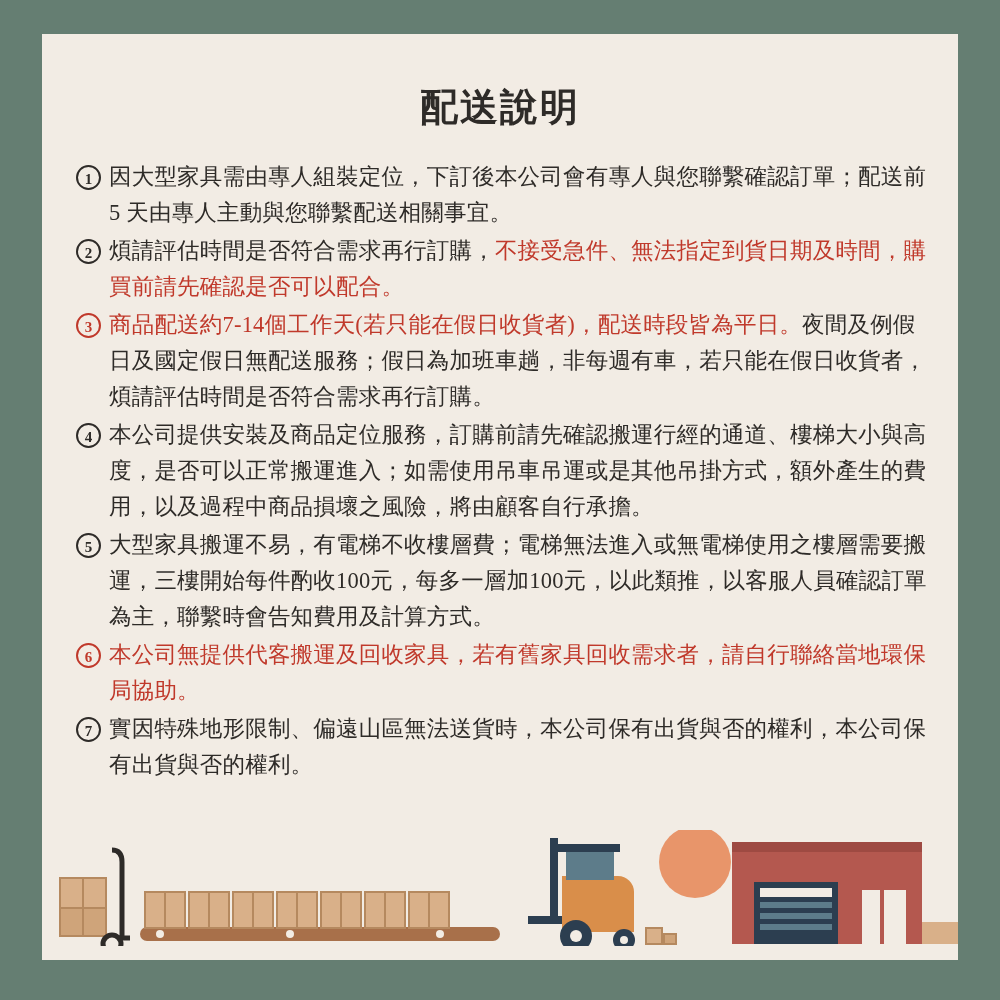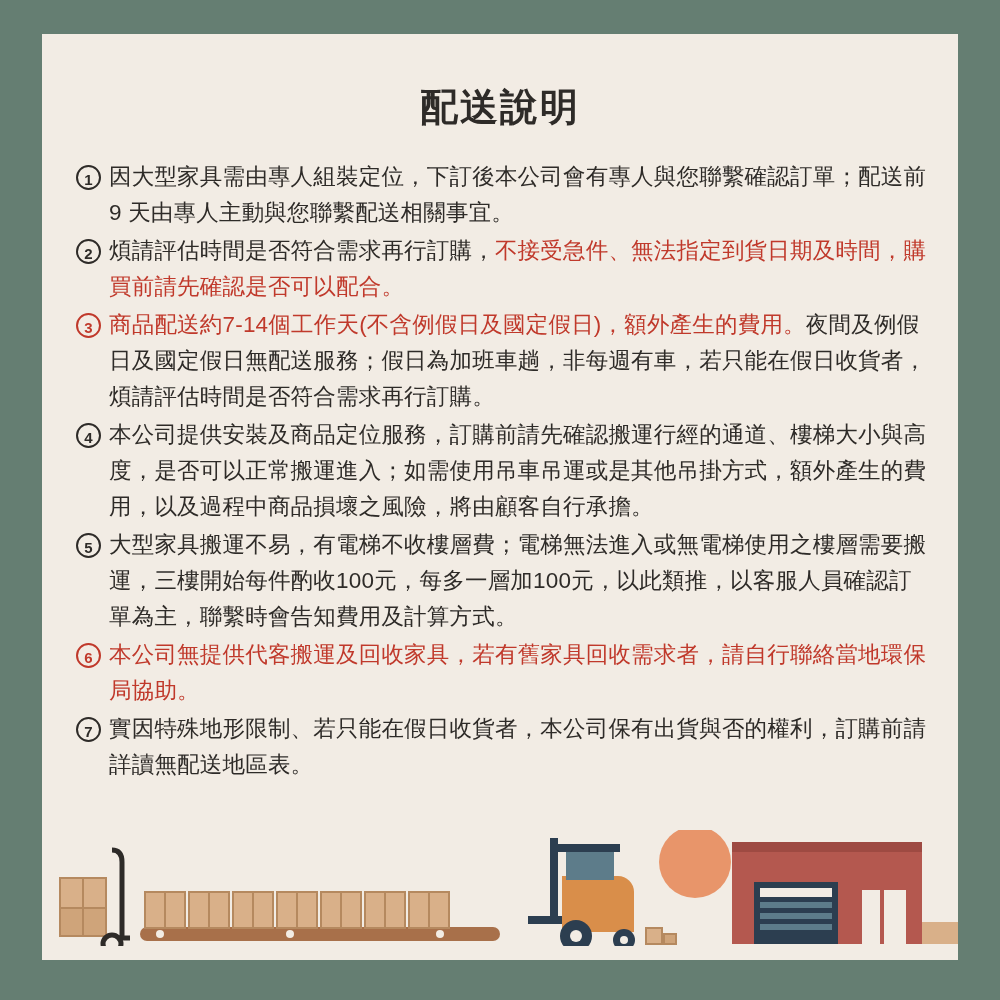--- a/index.html
+++ b/index.html
@@ -12,20 +12,21 @@
     background: #ffffff;
     font-family: "Liberation Sans", "DejaVu Sans", sans-serif;
     overflow: hidden;
   }
   .page {
     position: relative;
     width: 1000px;
     height: 1000px;
     background: #657e72;
     box-sizing: border-box;
+    font-family: Liberation Serif, serif;
   }
   .card {
     position: absolute;
     left: 42px;
     top: 34px;
     width: 916px;
     height: 926px;
     background: #f2ece4;
     overflow: hidden;
   }
@@ -93,45 +94,45 @@
 <body>
 
 <div class="page">
   <div class="card">
 
     <div class="title">配送說明</div>
 
     <div class="list">
         <div class="item">
           <div class="num">1</div>
-          <div class="text"><span>因大型家具需由專人組裝定位，下訂後本公司會有專人與您聯繫確認訂單；配送前 9 天由專人主動與您聯繫配送相關事宜。</span></div>
+          <div class="text"><span>因大型家具需由專人組裝定位，下訂後本公司會有專人與您聯繫確認訂單；配送前 5 天由專人主動與您聯繫配送相關事宜。</span></div>
         </div>
         <div class="item">
           <div class="num">2</div>
           <div class="text"><span>煩請評估時間是否符合需求再行訂購，</span><span class="red">不接受急件、無法指定到貨日期及時間，購買前請先確認是否可以配合。</span></div>
         </div>
         <div class="item">
           <div class="num red">3</div>
-          <div class="text"><span class="red">商品配送約7-14個工作天(不含例假日及國定假日)，額外產生的費用。</span><span>夜間及例假日及國定假日無配送服務；假日為加班車趟，非每週有車，若只能在假日收貨者，煩請評估時間是否符合需求再行訂購。</span></div>
+          <div class="text"><span class="red">商品配送約7-14個工作天(若只能在假日收貨者)，配送時段皆為平日。</span><span>夜間及例假日及國定假日無配送服務；假日為加班車趟，非每週有車，若只能在假日收貨者，煩請評估時間是否符合需求再行訂購。</span></div>
         </div>
         <div class="item">
           <div class="num">4</div>
           <div class="text"><span>本公司提供安裝及商品定位服務，訂購前請先確認搬運行經的通道、樓梯大小與高度，是否可以正常搬運進入；如需使用吊車吊運或是其他吊掛方式，額外產生的費用，以及過程中商品損壞之風險，將由顧客自行承擔。</span></div>
         </div>
         <div class="item">
           <div class="num">5</div>
           <div class="text"><span>大型家具搬運不易，有電梯不收樓層費；電梯無法進入或無電梯使用之樓層需要搬運，三樓開始每件酌收100元，每多一層加100元，以此類推，以客服人員確認訂單為主，聯繫時會告知費用及計算方式。</span></div>
         </div>
         <div class="item">
           <div class="num red">6</div>
           <div class="text"><span class="red">本公司無提供代客搬運及回收家具，若有舊家具回收需求者，請自行聯絡當地環保局協助。</span></div>
         </div>
         <div class="item">
           <div class="num">7</div>
-          <div class="text"><span>實因特殊地形限制、若只能在假日收貨者，本公司保有出貨與否的權利，訂購前請詳讀無配送地區表。</span></div>
+          <div class="text"><span>實因特殊地形限制、偏遠山區無法送貨時，本公司保有出貨與否的權利，本公司保有出貨與否的權利。</span></div>
         </div>
       </div>
 
     <div class="illus">
       <svg width="916" height="130" viewBox="0 0 916 130" xmlns="http://www.w3.org/2000/svg">
 
         <circle cx="653" cy="32" r="36" fill="#e8956a"></circle>
 
         <g>
           <rect x="690" y="22" width="190" height="92" fill="#b4584f"></rect>

